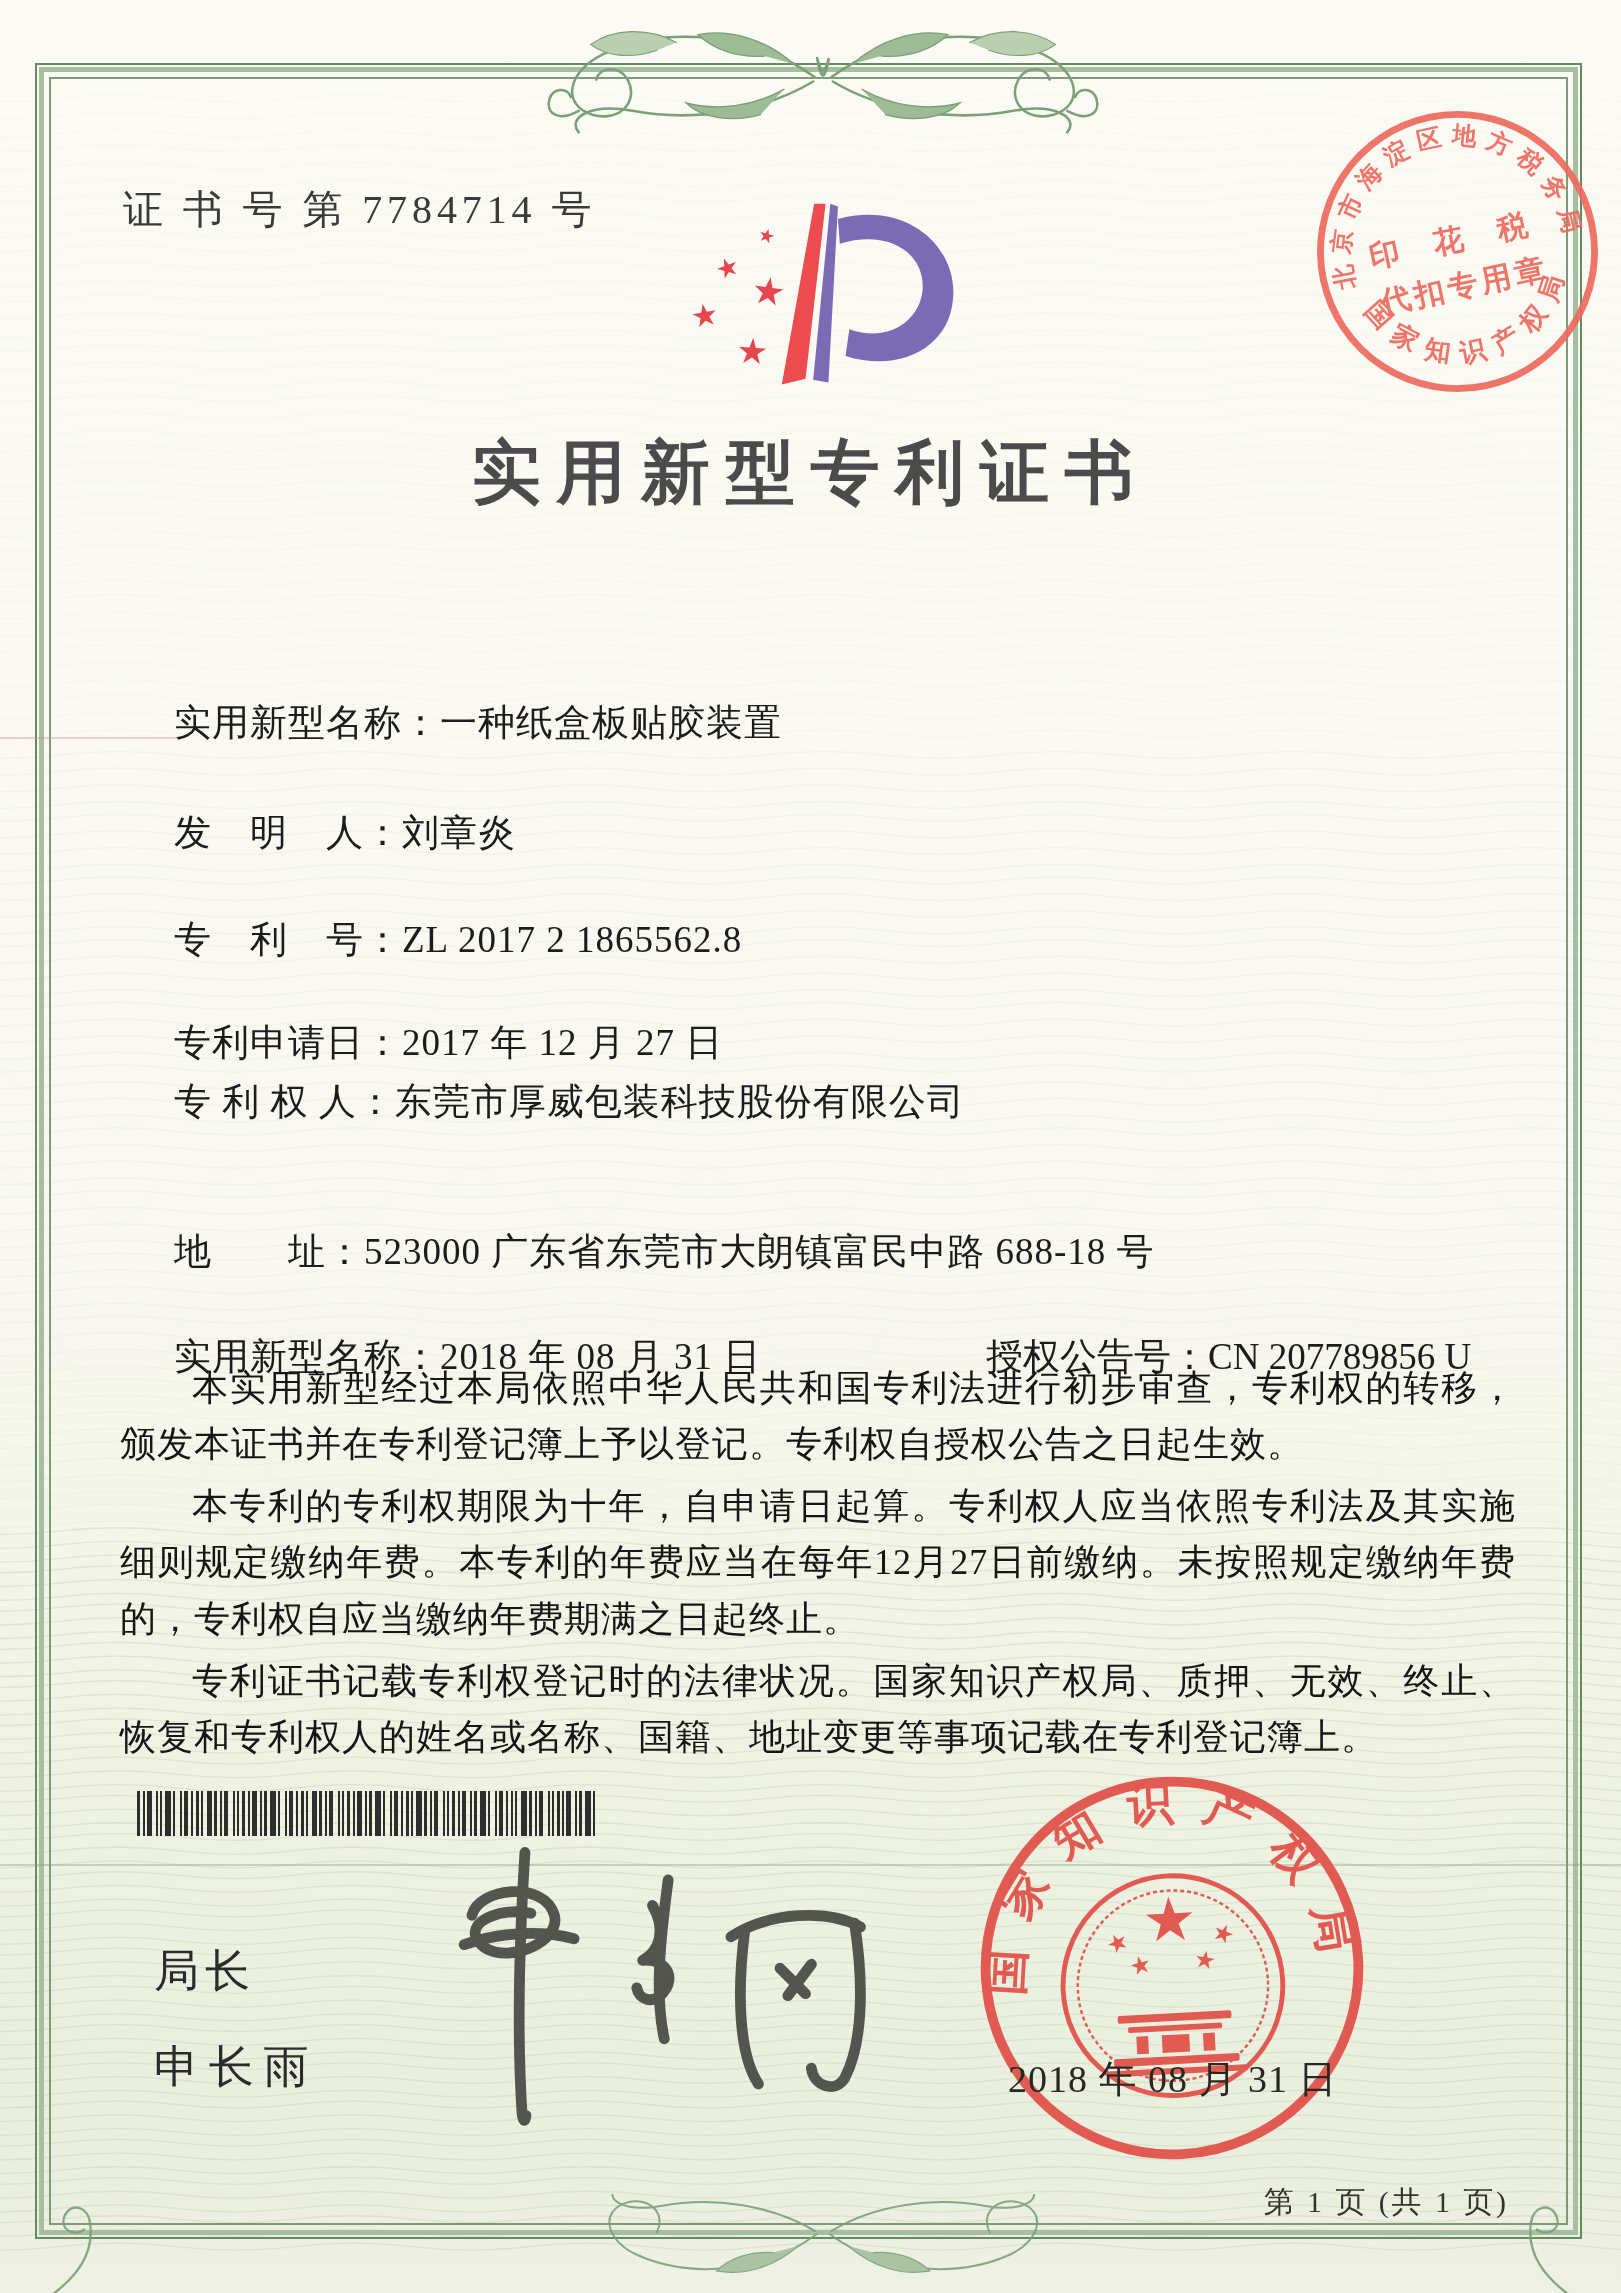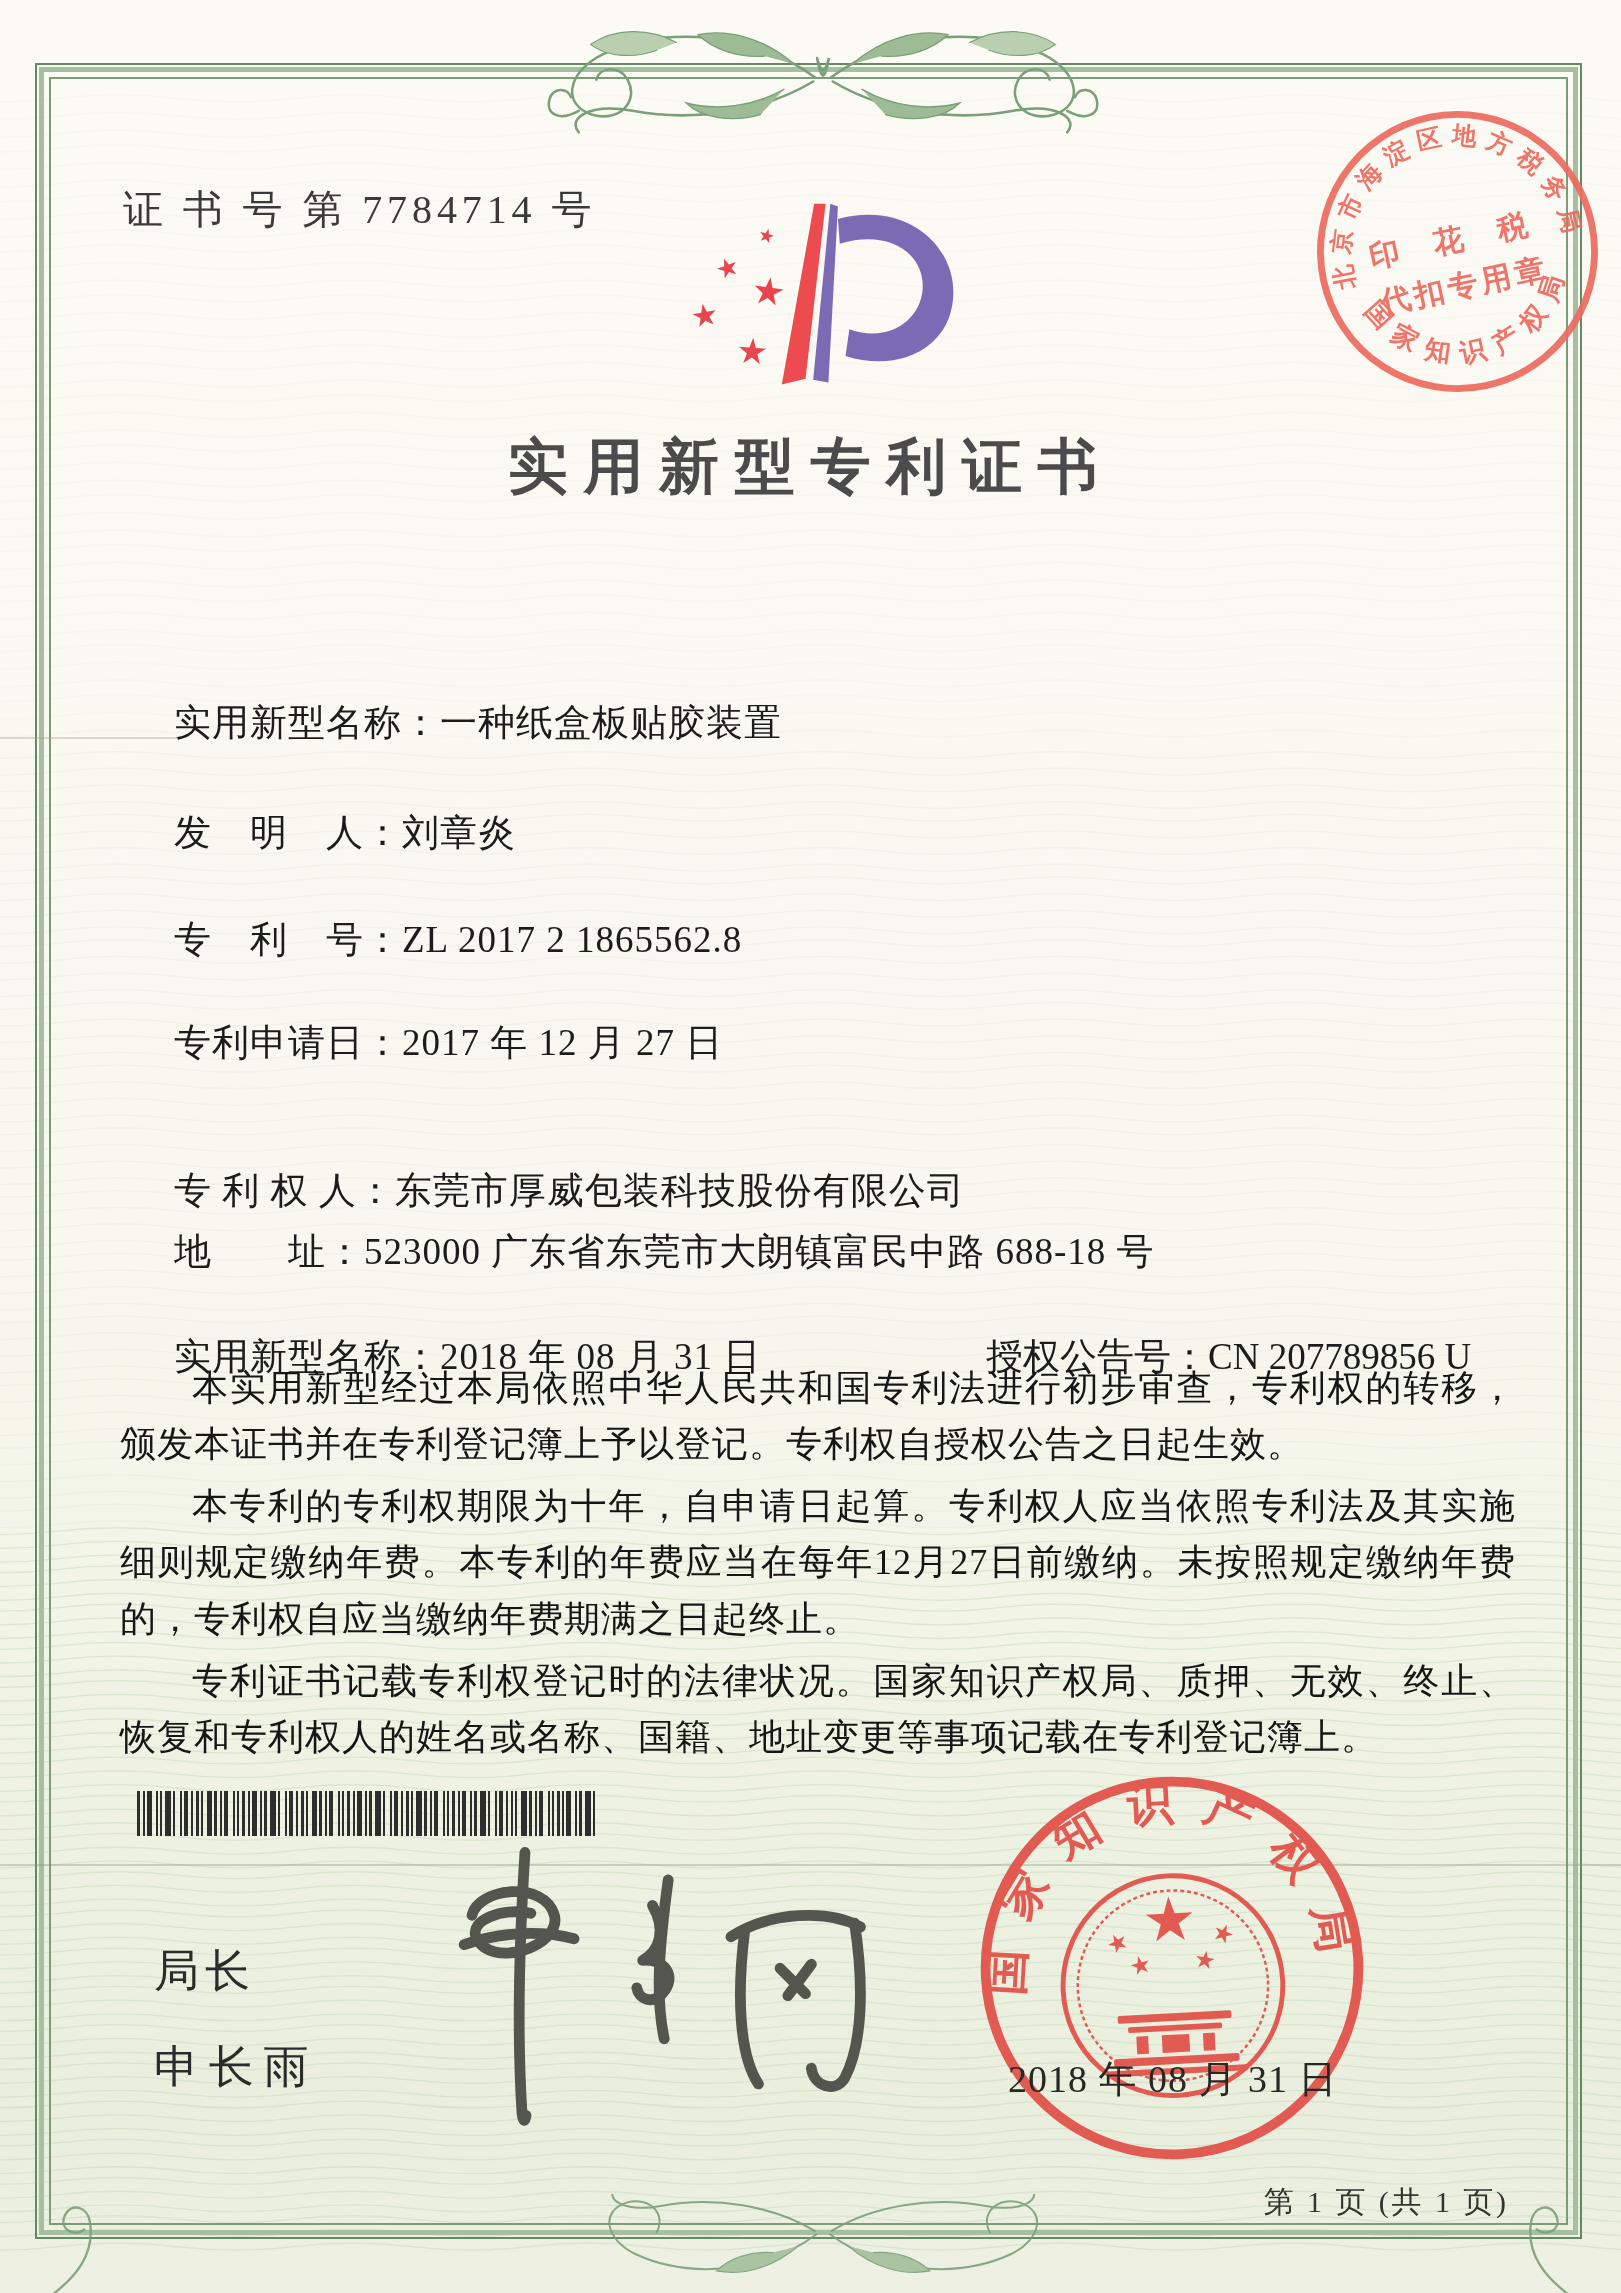--- a/index.html
+++ b/index.html
@@ -7,21 +7,21 @@
     position:relative;width:1621px;height:2294px;overflow:hidden;
     font-family:"Liberation Serif","DejaVu Serif",serif;
     background:linear-gradient(180deg,#fbfaf4 0%,#f8f7f0 55%,#f0f3e4 75%,#e9eedd 92%,#eef0e3 100%);
     color:#1f1f1f;
   }
   .frame{position:absolute;left:35px;top:63px;width:1543px;height:2172px;border:2px solid #648a62;}
   .frame::before{content:'';position:absolute;inset:2px;border:5.9px solid #a5bfa0;}
   .frame::after{content:'';position:absolute;inset:11.8px;border:2px solid #7b9c77;}
   .abs{position:absolute;}
   .certno{left:123px;top:182px;font-size:40px;letter-spacing:4.9px;color:#3a3a3a;white-space:pre;}
-  .title{left:0;top:427px;width:1621px;text-align:center;font-size:60px;font-weight:700;
+  .title{left:0;top:427px;width:1621px;text-align:center;font-size:69px;font-weight:700;
          letter-spacing:15.7px;color:#4b4b4b;}
   .frow{left:137px;font-size:37px;white-space:pre;color:#1c1c1c;}
   .frow .lab{letter-spacing:1px;}
   .frow .val{letter-spacing:1px;}
   .gaz{left:949px;font-size:37px;white-space:pre;color:#1c1c1c;}
   .bodytxt{left:120px;top:1360px;width:1396px;font-size:36px;line-height:1.56;
            text-align:justify;color:#161616;}
   .bodytxt p{margin:0 0 5.9px 0;text-indent:2em;letter-spacing:1px;}
   .barcode{left:137px;top:1791px;width:465px;height:45px;display:flex;align-items:stretch;}
   .barcode i{display:block;background:#2e2e2c;height:100%;}
@@ -266,21 +266,21 @@
   </div>
   <div class="abs frow" style="top:765px">
     <span class="lab">发　明　人：</span><span class="val">刘章炎</span>
   </div>
   <div class="abs frow" style="top:872px">
     <span class="lab">专　利　号：</span><span class="val">ZL 2017 2 1865562.8</span>
   </div>
   <div class="abs frow" style="top:975px">
     <span class="lab">专利申请日：</span><span class="val">2017 年 12 月 27 日</span>
   </div>
-  <div class="abs frow" style="top:1123px">
+  <div class="abs frow" style="top:1034px">
     <span class="lab">专 利 权 人：</span><span class="val">东莞市厚威包装科技股份有限公司</span>
   </div>
   <div class="abs frow" style="top:1184px">
     <span class="lab">地　　址：</span><span class="val">523000 广东省东莞市大朗镇富民中路 688-18 号</span>
   </div>
   <div class="abs frow" style="top:1289px">
     <span class="lab">实用新型名称：</span><span class="val">2018 年 08 月 31 日</span>
   </div>
   <div class="abs gaz" style="top:1289px">
     <span class="lab">授权公告号：</span><span class="val">CN 207789856 U</span>

